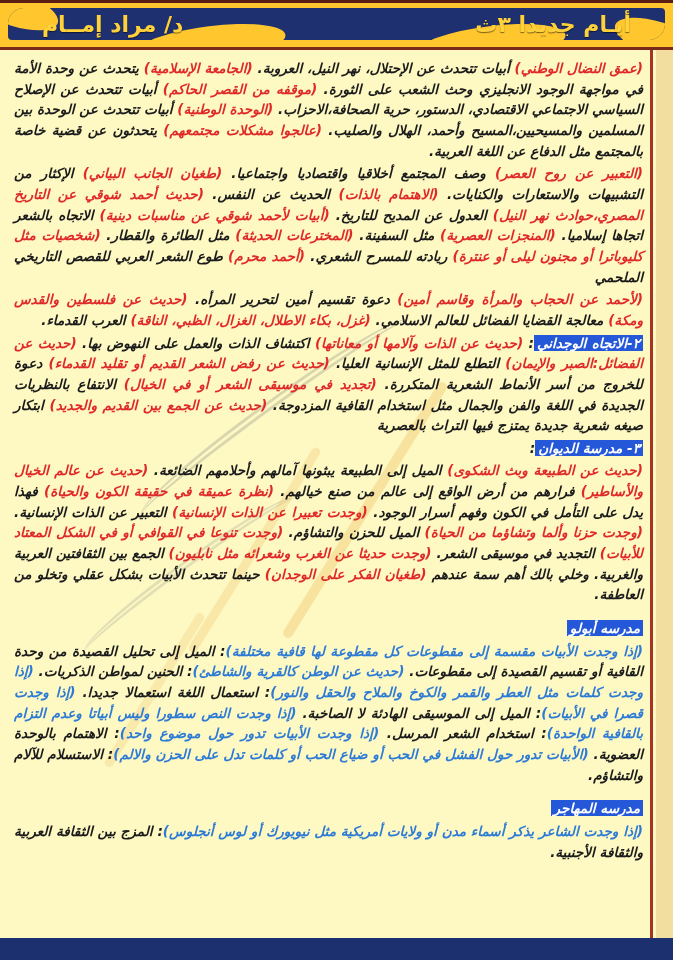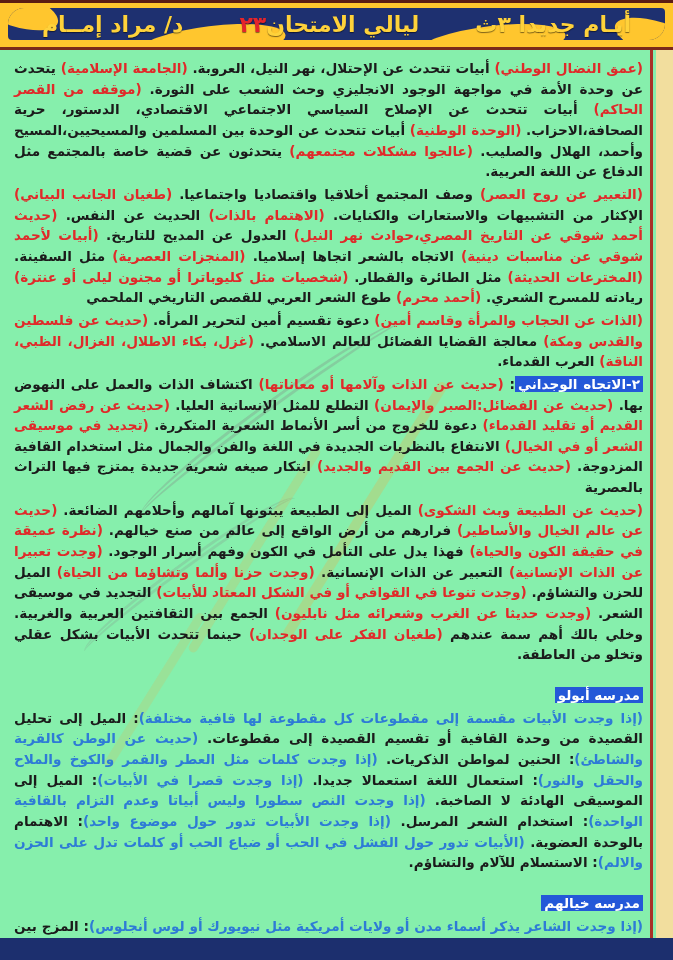--- a/index.html
+++ b/index.html
@@ -16,32 +16,32 @@
   .notch-b{width:150px;height:36px;left:408px;bottom:-22px;transform:rotate(-7deg);}
   .notch-l{width:90px;height:34px;left:-38px;top:-16px;transform:rotate(18deg);}
   .notch-r{width:90px;height:34px;right:-38px;bottom:-16px;transform:rotate(18deg);}
   .ribbon-text{position:absolute;top:5px;left:8px;right:8px;height:32px;display:flex;
                justify-content:space-between;align-items:center;padding:0 34px;box-sizing:border-box;}
   .ribbon-text span{font-size:22px;font-weight:bold;color:#FFD23B;white-space:nowrap;
                     text-shadow:0 1px 1px rgba(0,0,0,.5);}
   .ribbon-text .num{color:#E4252B;}
 
   
-  .content{position:absolute;top:50px;bottom:22px;left:0;right:0;background:#86efac;
-           padding:8px 30px 0 14px;box-sizing:border-box;overflow:hidden;}
+  .content{position:absolute;top:50px;bottom:22px;left:0;right:0;background:#fef9c3;
+           padding:8px 30px 0 14px;box-sizing:border-box;overflow:hidden;font-style:italic;}
   .margin-line{position:absolute;top:50px;bottom:22px;right:20px;width:3px;background:#A93226;z-index:3;}
   .margin-strip{position:absolute;top:50px;bottom:22px;right:0;width:17px;background:#F2DE9E;z-index:2;}
 
   .para{margin:0 0 2px 0;text-align:justify;font-size:13.6px;line-height:1.52;
         font-weight:bold;color:#1B1B1B;position:relative;z-index:2;}
   .seg-red{color:#E02A2A;}
   .seg-blue{color:#2E7BD6;}
   .seg-badge{background:#2458D8;color:#FFFFFF;padding:0 3px;}
   .sec{position:relative;z-index:2;}
-  .sec-gap{margin-top:20px;}
+  .sec-gap{margin-top:13px;}
 
   
   .wm{position:absolute;z-index:1;pointer-events:none;}
   .wm-gray{top:400px;left:110px;width:330px;height:26px;transform:rotate(-36deg);
            border-top:9px double rgba(130,130,130,.30);border-radius:50%;}
   .wm-gray2{top:560px;left:60px;width:260px;height:22px;transform:rotate(-36deg);
             border-top:8px double rgba(130,130,130,.22);border-radius:50%;}
   .wm-tan1{top:360px;left:360px;width:10px;height:300px;transform:rotate(32deg);
            background:rgba(232,176,74,.30);border-radius:6px;}
   .wm-tan2{top:430px;left:250px;width:9px;height:240px;transform:rotate(32deg);
@@ -57,51 +57,51 @@
 
   <div class="band">
     <div class="ribbon">
       <div class="notch notch-a"></div>
       <div class="notch notch-b"></div>
       <div class="notch notch-l"></div>
       <div class="notch notch-r"></div>
     </div>
     <div class="ribbon-text">
       <span>أيـام جديدا ٣ث</span>
-      <span><span>ليالي الامتحان</span><span class="num">٢٣</span></span>
       <span>د/ مراد إمــام</span>
     </div>
   </div>
 
   <div class="margin-strip"></div>
   <div class="margin-line"></div>
 
   <div class="wm wm-gray"></div>
   <div class="wm wm-gray2"></div>
   <div class="wm wm-tan1"></div>
   <div class="wm wm-tan2"></div>
   <div class="wm wm-tan3"></div>
 
   <div class="content">
     <div class="sec">
         <p class="para"><span class="seg-red">(عمق النضال الوطني)</span><span> أبيات تتحدث عن الإحتلال، نهر النيل، العروبة. </span><span class="seg-red">(الجامعة الإسلامية)</span><span> يتحدث عن وحدة الأمة في مواجهة الوجود الانجليزي وحث الشعب على الثورة. </span><span class="seg-red">(موقفه من القصر الحاكم)</span><span> أبيات تتحدث عن الإصلاح السياسي الاجتماعي الاقتصادي، الدستور، حرية الصحافة،الاحزاب. </span><span class="seg-red">(الوحدة الوطنية)</span><span> أبيات تتحدث عن الوحدة بين المسلمين والمسيحيين،المسيح وأحمد، الهلال والصليب. </span><span class="seg-red">(عالجوا مشكلات مجتمعهم)</span><span> يتحدثون عن قضية خاصة بالمجتمع مثل الدفاع عن اللغة العربية.</span></p>
         <p class="para"><span class="seg-red">(التعبير عن روح العصر)</span><span> وصف المجتمع أخلاقيا واقتصاديا واجتماعيا. </span><span class="seg-red">(طغيان الجانب البياني)</span><span> الإكثار من التشبيهات والاستعارات والكنايات. </span><span class="seg-red">(الاهتمام بالذات)</span><span> الحديث عن النفس. </span><span class="seg-red">(حديث أحمد شوقي عن التاريخ المصري،حوادث نهر النيل)</span><span> العدول عن المديح للتاريخ. </span><span class="seg-red">(أبيات لأحمد شوقي عن مناسبات دينية)</span><span> الاتجاه بالشعر اتجاها إسلاميا. </span><span class="seg-red">(المنجزات العصرية)</span><span> مثل السفينة. </span><span class="seg-red">(المخترعات الحديثة)</span><span> مثل الطائرة والقطار. </span><span class="seg-red">(شخصيات مثل كليوباترا أو مجنون ليلى أو عنترة)</span><span> ريادته للمسرح الشعري. </span><span class="seg-red">(أحمد محرم)</span><span> طوع الشعر العربي للقصص التاريخي الملحمي</span></p>
-        <p class="para"><span class="seg-red">(الذات عن الحجاب والمرأة وقاسم أمين)</span><span> دعوة تقسيم أمين لتحرير المرأه. </span><span class="seg-red">(حديث عن فلسطين والقدس ومكة)</span><span> معالجة القضايا الفضائل للعالم الاسلامي. </span><span class="seg-red">(غزل، بكاء الاطلال، الغزال، الظبي، الناقة)</span><span> العرب القدماء.</span></p>
+        <p class="para"><span class="seg-red">(لأحمد عن الحجاب والمرأة وقاسم أمين)</span><span> دعوة تقسيم أمين لتحرير المرأه. </span><span class="seg-red">(حديث عن فلسطين والقدس ومكة)</span><span> معالجة القضايا الفضائل للعالم الاسلامي. </span><span class="seg-red">(غزل، بكاء الاطلال، الغزال، الظبي، الناقة)</span><span> العرب القدماء.</span></p>
       </div>
     <div class="sec">
         <p class="para"><span class="seg-badge">٢-الاتجاه الوجداني</span><span>: </span><span class="seg-red">(حديث عن الذات وآلامها أو معاناتها)</span><span> اكتشاف الذات والعمل على النهوض بها. </span><span class="seg-red">(حديث عن الفضائل:الصبر والإيمان)</span><span> التطلع للمثل الإنسانية العليا. </span><span class="seg-red">(حديث عن رفض الشعر القديم أو تقليد القدماء)</span><span> دعوة للخروج من أسر الأنماط الشعرية المتكررة. </span><span class="seg-red">(تجديد في موسيقى الشعر أو في الخيال)</span><span> الانتفاع بالنظريات الجديدة في اللغة والفن والجمال مثل استخدام القافية المزدوجة. </span><span class="seg-red">(حديث عن الجمع بين القديم والجديد)</span><span> ابتكار صيغه شعرية جديدة يمتزج فيها التراث بالعصرية</span></p>
       </div>
     <div class="sec">
+        <p class="para"><span class="seg-badge">٣- مدرسة الديوان</span><span>:</span></p>
         <p class="para"><span class="seg-red">(حديث عن الطبيعة وبث الشكوى)</span><span> الميل إلى الطبيعة يبثونها آمالهم وأحلامهم الضائعة. </span><span class="seg-red">(حديث عن عالم الخيال والأساطير)</span><span> فرارهم من أرض الواقع إلى عالم من صنع خيالهم. </span><span class="seg-red">(نظرة عميقة في حقيقة الكون والحياة)</span><span> فهذا يدل على التأمل في الكون وفهم أسرار الوجود. </span><span class="seg-red">(وجدت تعبيرا عن الذات الإنسانية)</span><span> التعبير عن الذات الإنسانية. </span><span class="seg-red">(وجدت حزنا وألما وتشاؤما من الحياة)</span><span> الميل للحزن والتشاؤم. </span><span class="seg-red">(وجدت تنوعا في القوافي أو في الشكل المعتاد للأبيات)</span><span> التجديد في موسيقى الشعر. </span><span class="seg-red">(وجدت حديثا عن الغرب وشعرائه مثل نابليون)</span><span> الجمع بين الثقافتين العربية والغربية. وخلي بالك أهم سمة عندهم </span><span class="seg-red">(طغيان الفكر على الوجدان)</span><span> حينما تتحدث الأبيات بشكل عقلي وتخلو من العاطفة.</span></p>
       </div>
     <div class="sec sec-gap">
         <p class="para"><span class="seg-badge">مدرسه أبولو</span></p>
         <p class="para"><span class="seg-blue">(إذا وجدت الأبيات مقسمة إلى مقطوعات كل مقطوعة لها قافية مختلفة)</span><span>: الميل إلى تحليل القصيدة من وحدة القافية أو تقسيم القصيدة إلى مقطوعات. </span><span class="seg-blue">(حديث عن الوطن كالقرية والشاطئ)</span><span>: الحنين لمواطن الذكريات. </span><span class="seg-blue">(إذا وجدت كلمات مثل العطر والقمر والكوخ والملاح والحقل والنور)</span><span>: استعمال اللغة استعمالا جديدا. </span><span class="seg-blue">(إذا وجدت قصرا في الأبيات)</span><span>: الميل إلى الموسيقى الهادئة لا الصاخبة. </span><span class="seg-blue">(إذا وجدت النص سطورا وليس أبياتا وعدم التزام بالقافية الواحدة)</span><span>: استخدام الشعر المرسل. </span><span class="seg-blue">(إذا وجدت الأبيات تدور حول موضوع واحد)</span><span>: الاهتمام بالوحدة العضوية. </span><span class="seg-blue">(الأبيات تدور حول الفشل في الحب أو ضياع الحب أو كلمات تدل على الحزن والالم)</span><span>: الاستسلام للآلام والتشاؤم.</span></p>
       </div>
     <div class="sec sec-gap">
-        <p class="para"><span class="seg-badge">مدرسه خيالهم</span></p>
+        <p class="para"><span class="seg-badge">مدرسه المهاجر</span></p>
         <p class="para"><span class="seg-blue">(إذا وجدت الشاعر يذكر أسماء مدن أو ولايات أمريكية مثل نيويورك أو لوس أنجلوس)</span><span>: المزج بين الثقافة العربية والثقافة الأجنبية. </span></p>
       </div>
 
   </div>
 
   <div class="footer-bar"></div>
 </div>
 
 </body></html>

